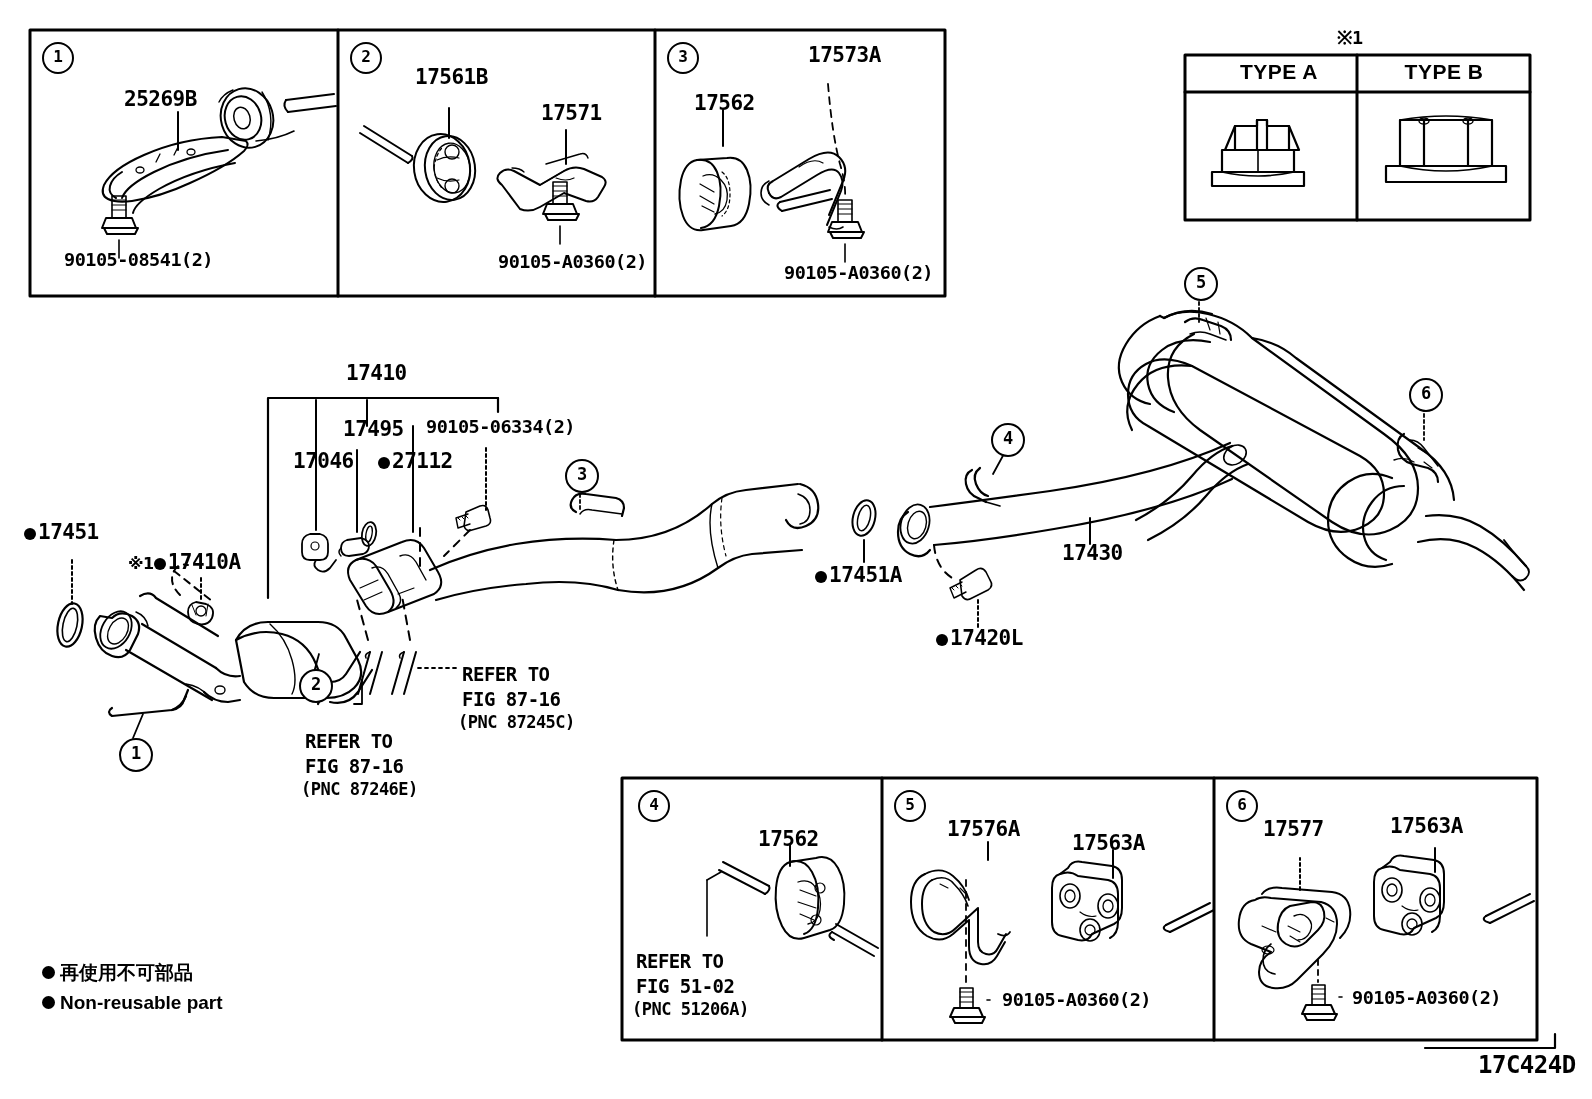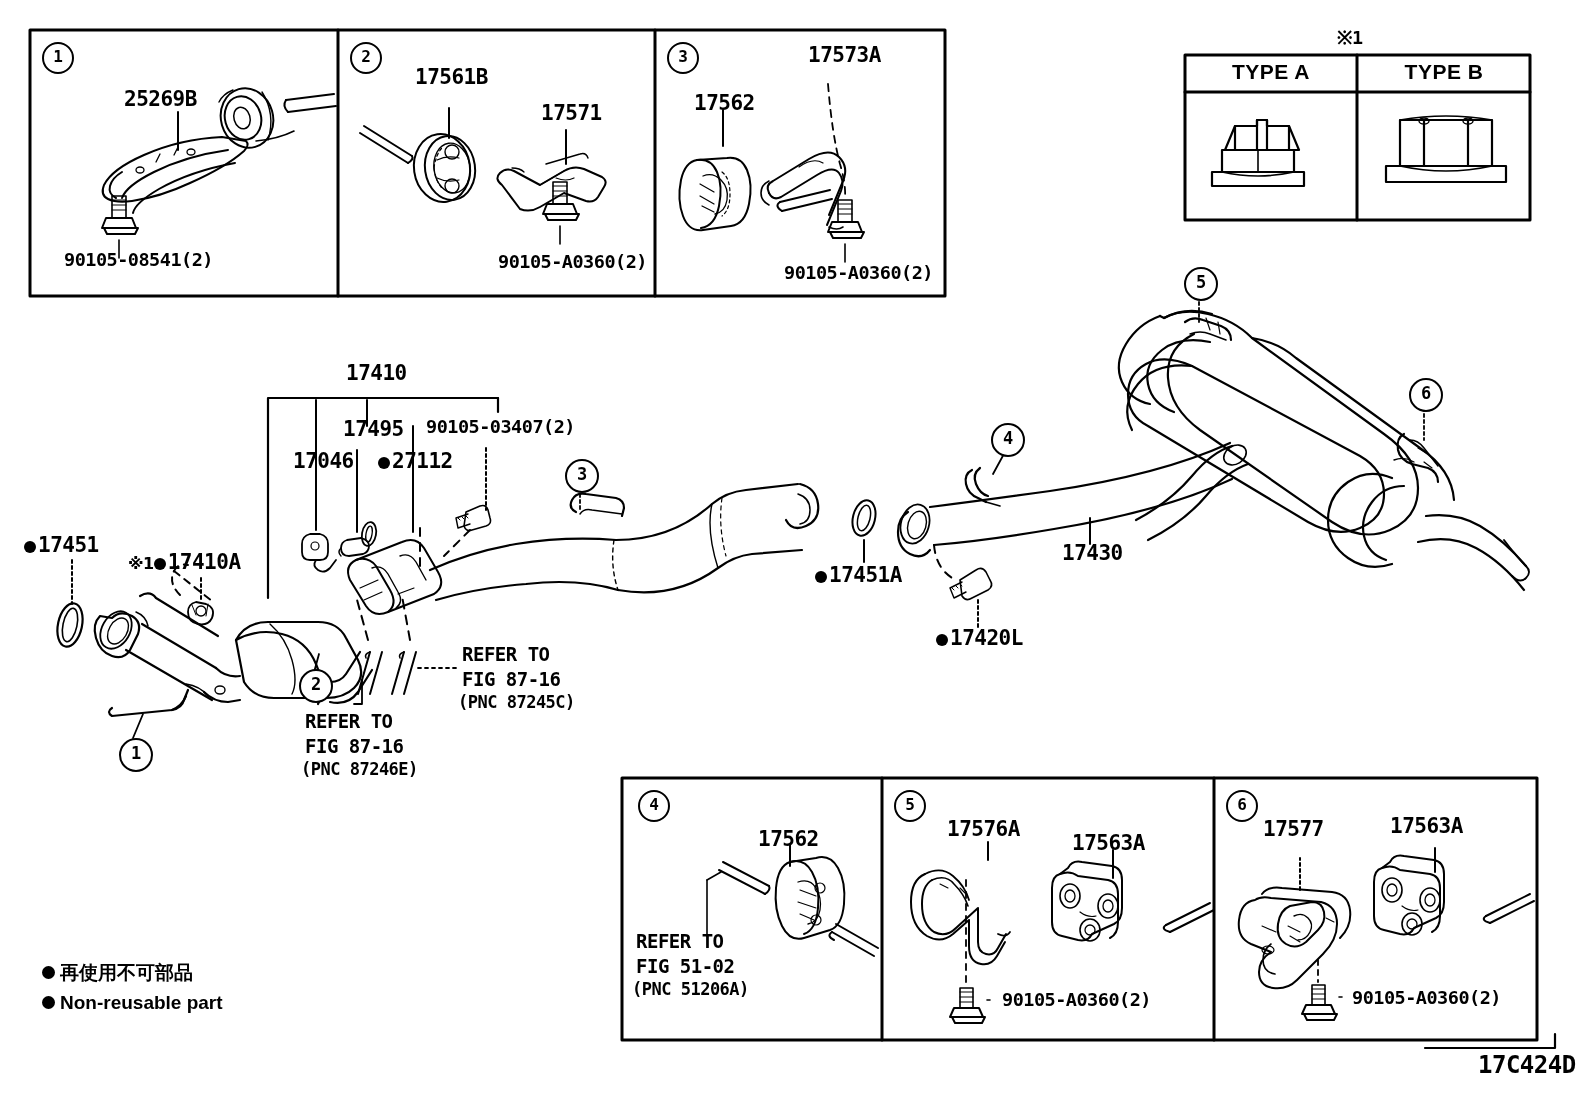--- a/index.html
+++ b/index.html
@@ -91,20 +91,21 @@
     font-size:21px;
     text-align:center;
     letter-spacing:0.5px;
   }
   .figcode{
     position:absolute;
     font-family:"DejaVu Sans Mono","Liberation Mono",monospace;
     font-weight:bold;
     font-size:19px;
     letter-spacing:-0.5px;
+    margin-top:20px;
   }
   .jp{
     font-family:Liberation Mono, monospace;
     font-weight:bold;
     font-size:19px;
   }
 </style>
 </head>
 <body>
 
@@ -531,30 +532,30 @@
 
   <div class="lbl lbl-22" style="left:415px;top:66px;">17561B</div>
   <div class="lbl lbl-22" style="left:541px;top:102px;">17571</div>
   <div class="lbl lbl-19" style="left:498px;top:252px;">90105-A0360(2)</div>
 
   <div class="lbl lbl-22" style="left:694px;top:92px;">17562</div>
   <div class="lbl lbl-22" style="left:808px;top:44px;">17573A</div>
   <div class="lbl lbl-19" style="left:784px;top:263px;">90105-A0360(2)</div>
 
   <div class="lbl lbl-19" style="left:1337px;top:28px;">※1</div>
-  <div class="typehdr" style="left:1185px;top:60px;width:172px;">TYPE A</div>
+  <div class="typehdr" style="left:1185px;top:60px;width:172px;padding-left:8px;">TYPE A</div>
   <div class="typehdr" style="left:1358px;top:60px;width:172px;">TYPE B</div>
 
-  <div class="lbl lbl-22" style="left:24px;top:534px;"><span class="dot-sm"></span><span>17451</span></div>
+  <div class="lbl lbl-22" style="left:24px;top:521px;"><span class="dot-sm"></span><span>17451</span></div>
 
   <div class="lbl lbl-22" style="left:128px;top:551px;"><span class="kome">※1</span><span class="dot-sm"></span><span>17410A</span></div>
 
   <div class="lbl lbl-22" style="left:346px;top:362px;">17410</div>
   <div class="lbl lbl-22" style="left:343px;top:418px;">17495</div>
-  <div class="lbl lbl-19" style="left:426px;top:417px;">90105-03407(2)</div>
+  <div class="lbl lbl-19" style="left:426px;top:417px;">90105-06334(2)</div>
   <div class="lbl lbl-22" style="left:293px;top:450px;">17046</div>
   <div class="lbl lbl-22" style="left:378px;top:450px;"><span class="dot-sm"></span><span>27112</span></div>
 
   <div class="lbl lbl-22" style="left:815px;top:553px;margin-top:11px;"><span class="dot-sm"></span><span>17451A</span></div>
   <div class="lbl lbl-22" style="left:936px;top:627px;"><span class="dot-sm"></span><span>17420L</span></div>
   <div class="lbl lbl-22" style="left:1062px;top:542px;">17430</div>
 
   <div class="figcode" style="left:462px;top:643px;">REFER TO</div>
   <div class="figcode" style="left:462px;top:668px;">FIG 87-16</div>
   <div class="figcode" style="left:458px;top:692px;font-size:17px;">(PNC 87245C)</div>

